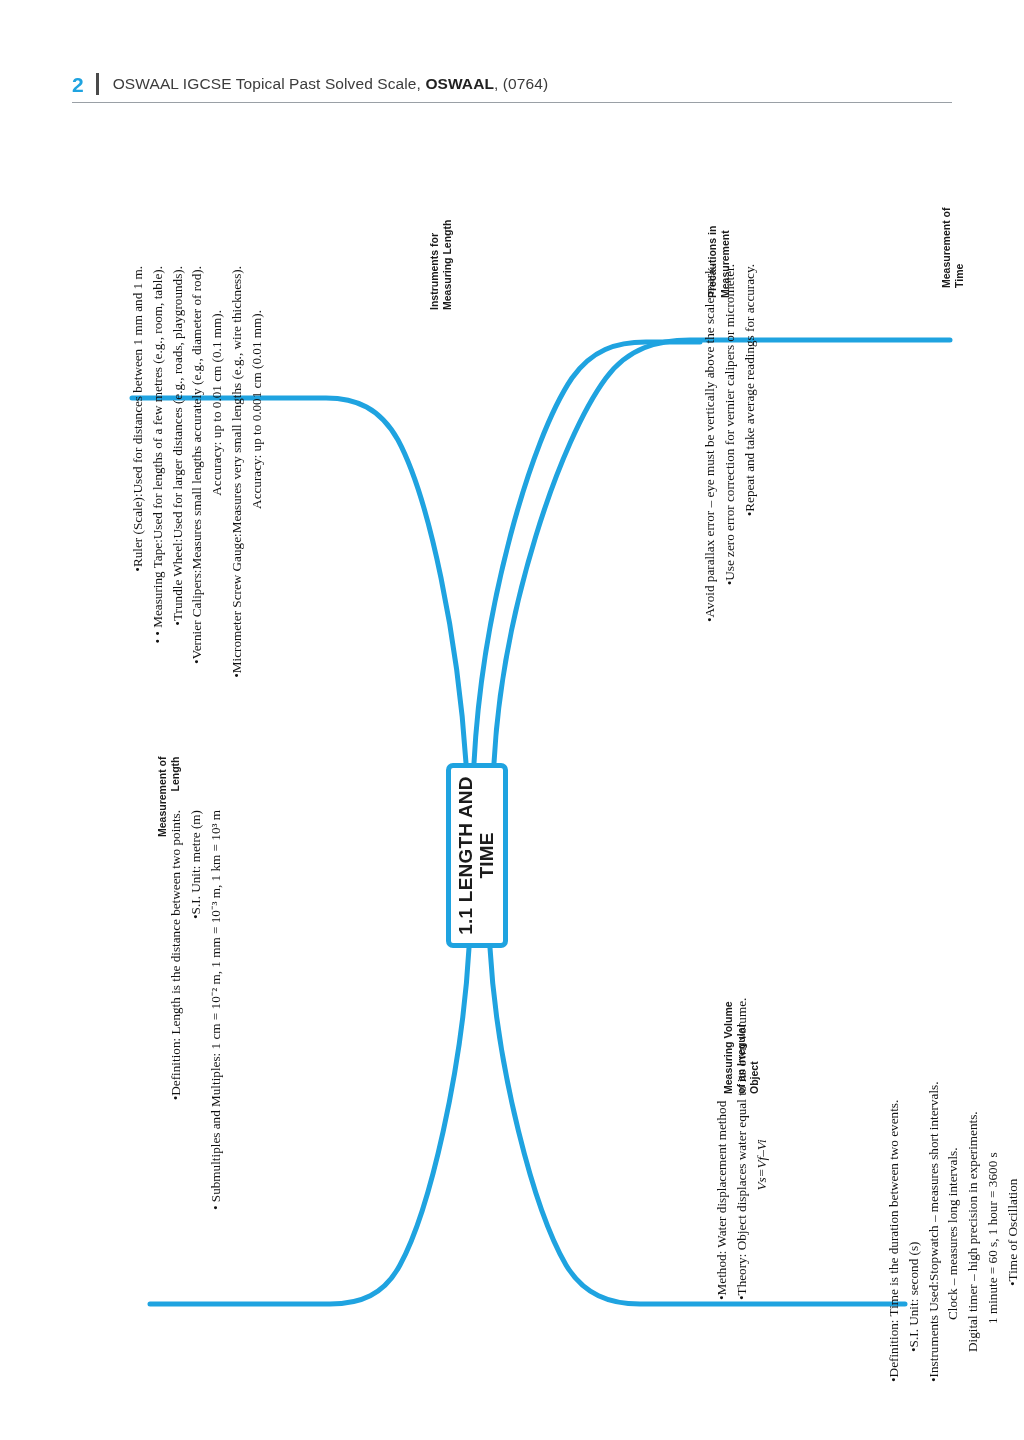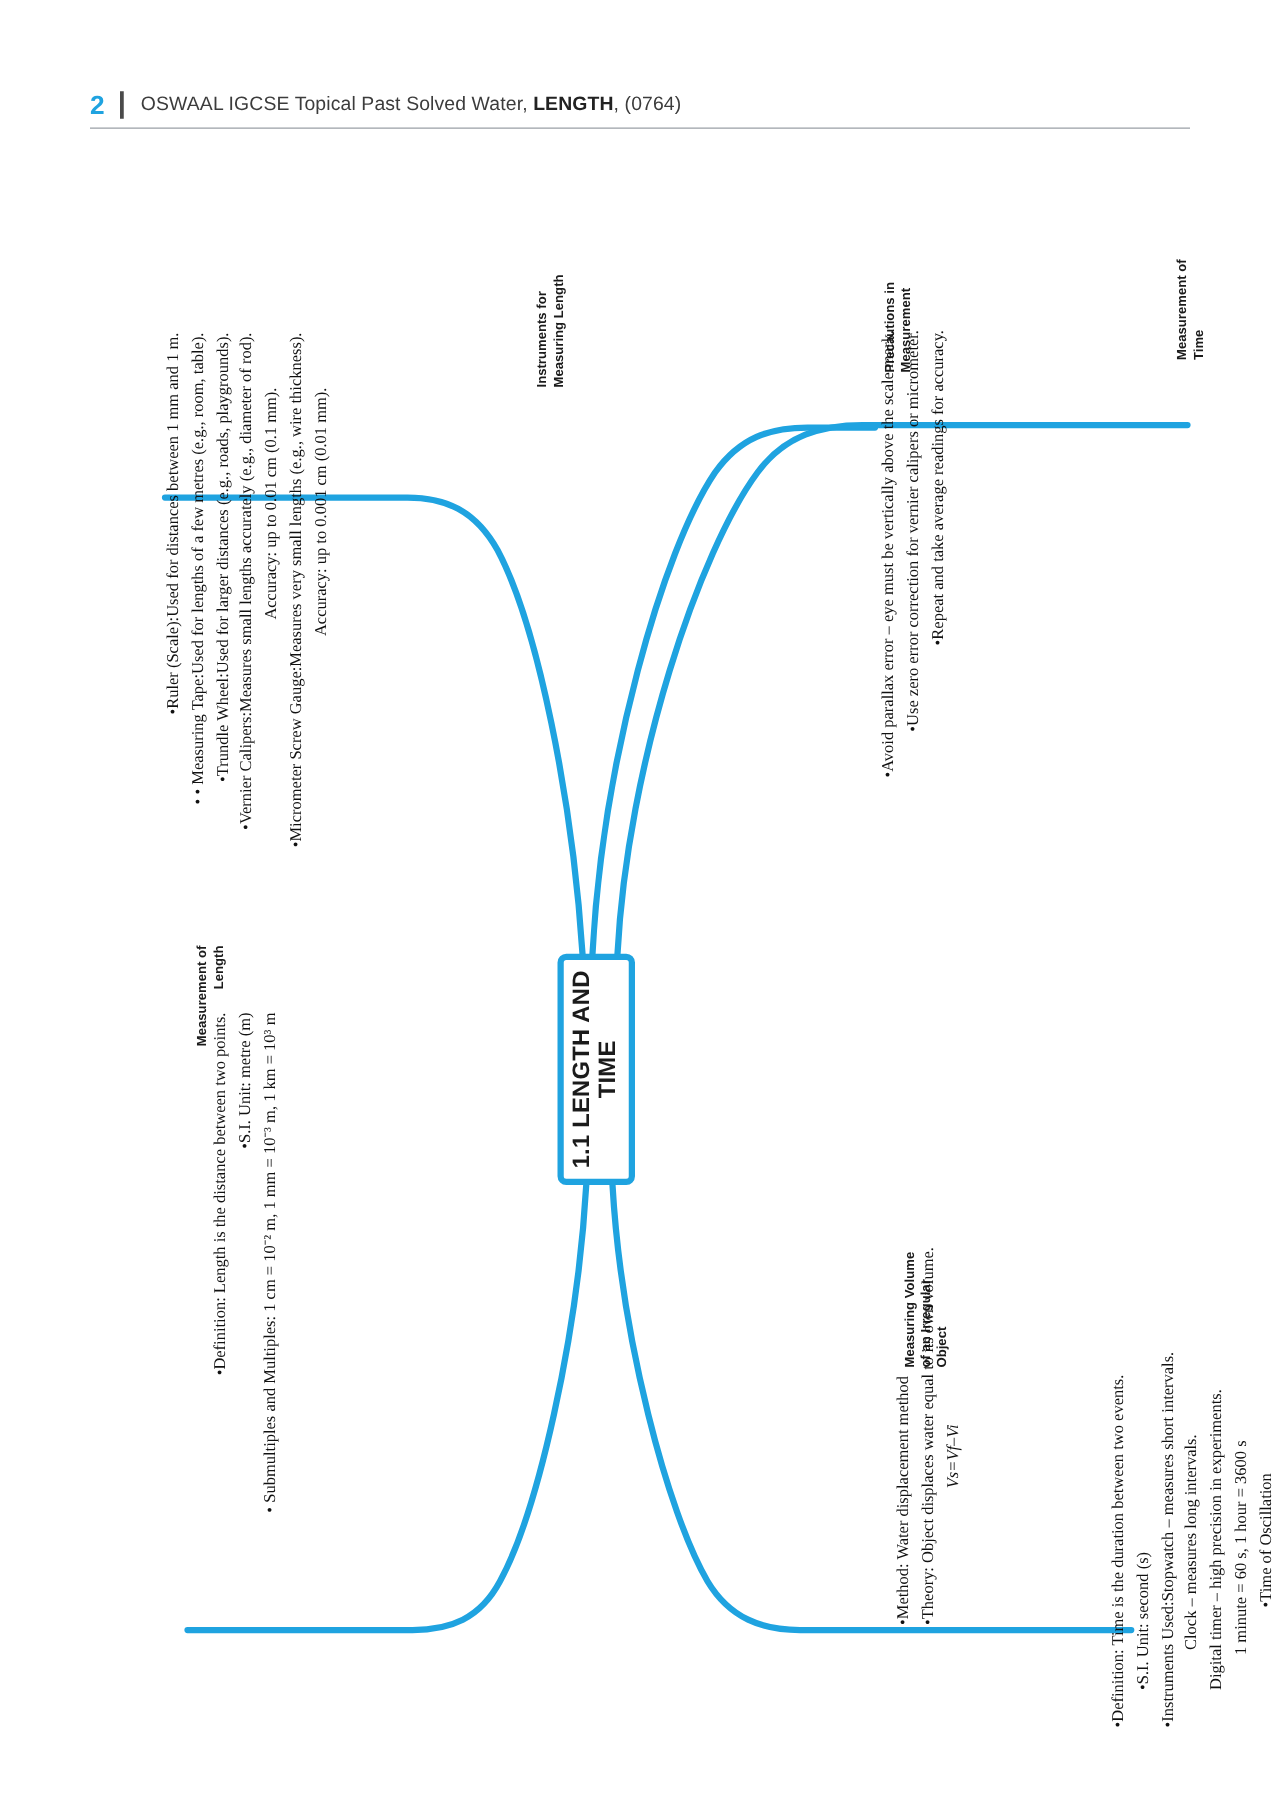--- a/index.html
+++ b/index.html
@@ -143,21 +143,21 @@
   #precaution-label { left: 1102px; top: 706px; text-align: left; }
   #volume-label     { left: 306px; top: 722px; text-align: left; }
   #time-label       { left: 1112px; top: 940px; text-align: left; }
 </style>
 </head>
 <body>
 
 <div id="page-header">
   <span id="page-number">2</span>
   <span id="header-rule"></span>
-  <span id="header-title"><span>OSWAAL IGCSE Topical Past Solved Water, </span><b>LENGTH</b><span>, (0764)</span></span>
+  <span id="header-title"><span>OSWAAL IGCSE Topical Past Solved Scale, </span><b>OSWAAL</b><span>, (0764)</span></span>
 </div>
 
 <div id="mindmap-stage">
   <div id="mindmap-canvas">
 
     <svg id="branch-svg" viewBox="0 0 1290 1024" preserveAspectRatio="none">
       <g fill="none" stroke="#1fa3e0" stroke-width="5" stroke-linecap="round">
 
         <path d="M452 469 C 330 462, 190 430, 135 400 C 105 384, 96 360, 96 330 L 96 150"></path>
 

